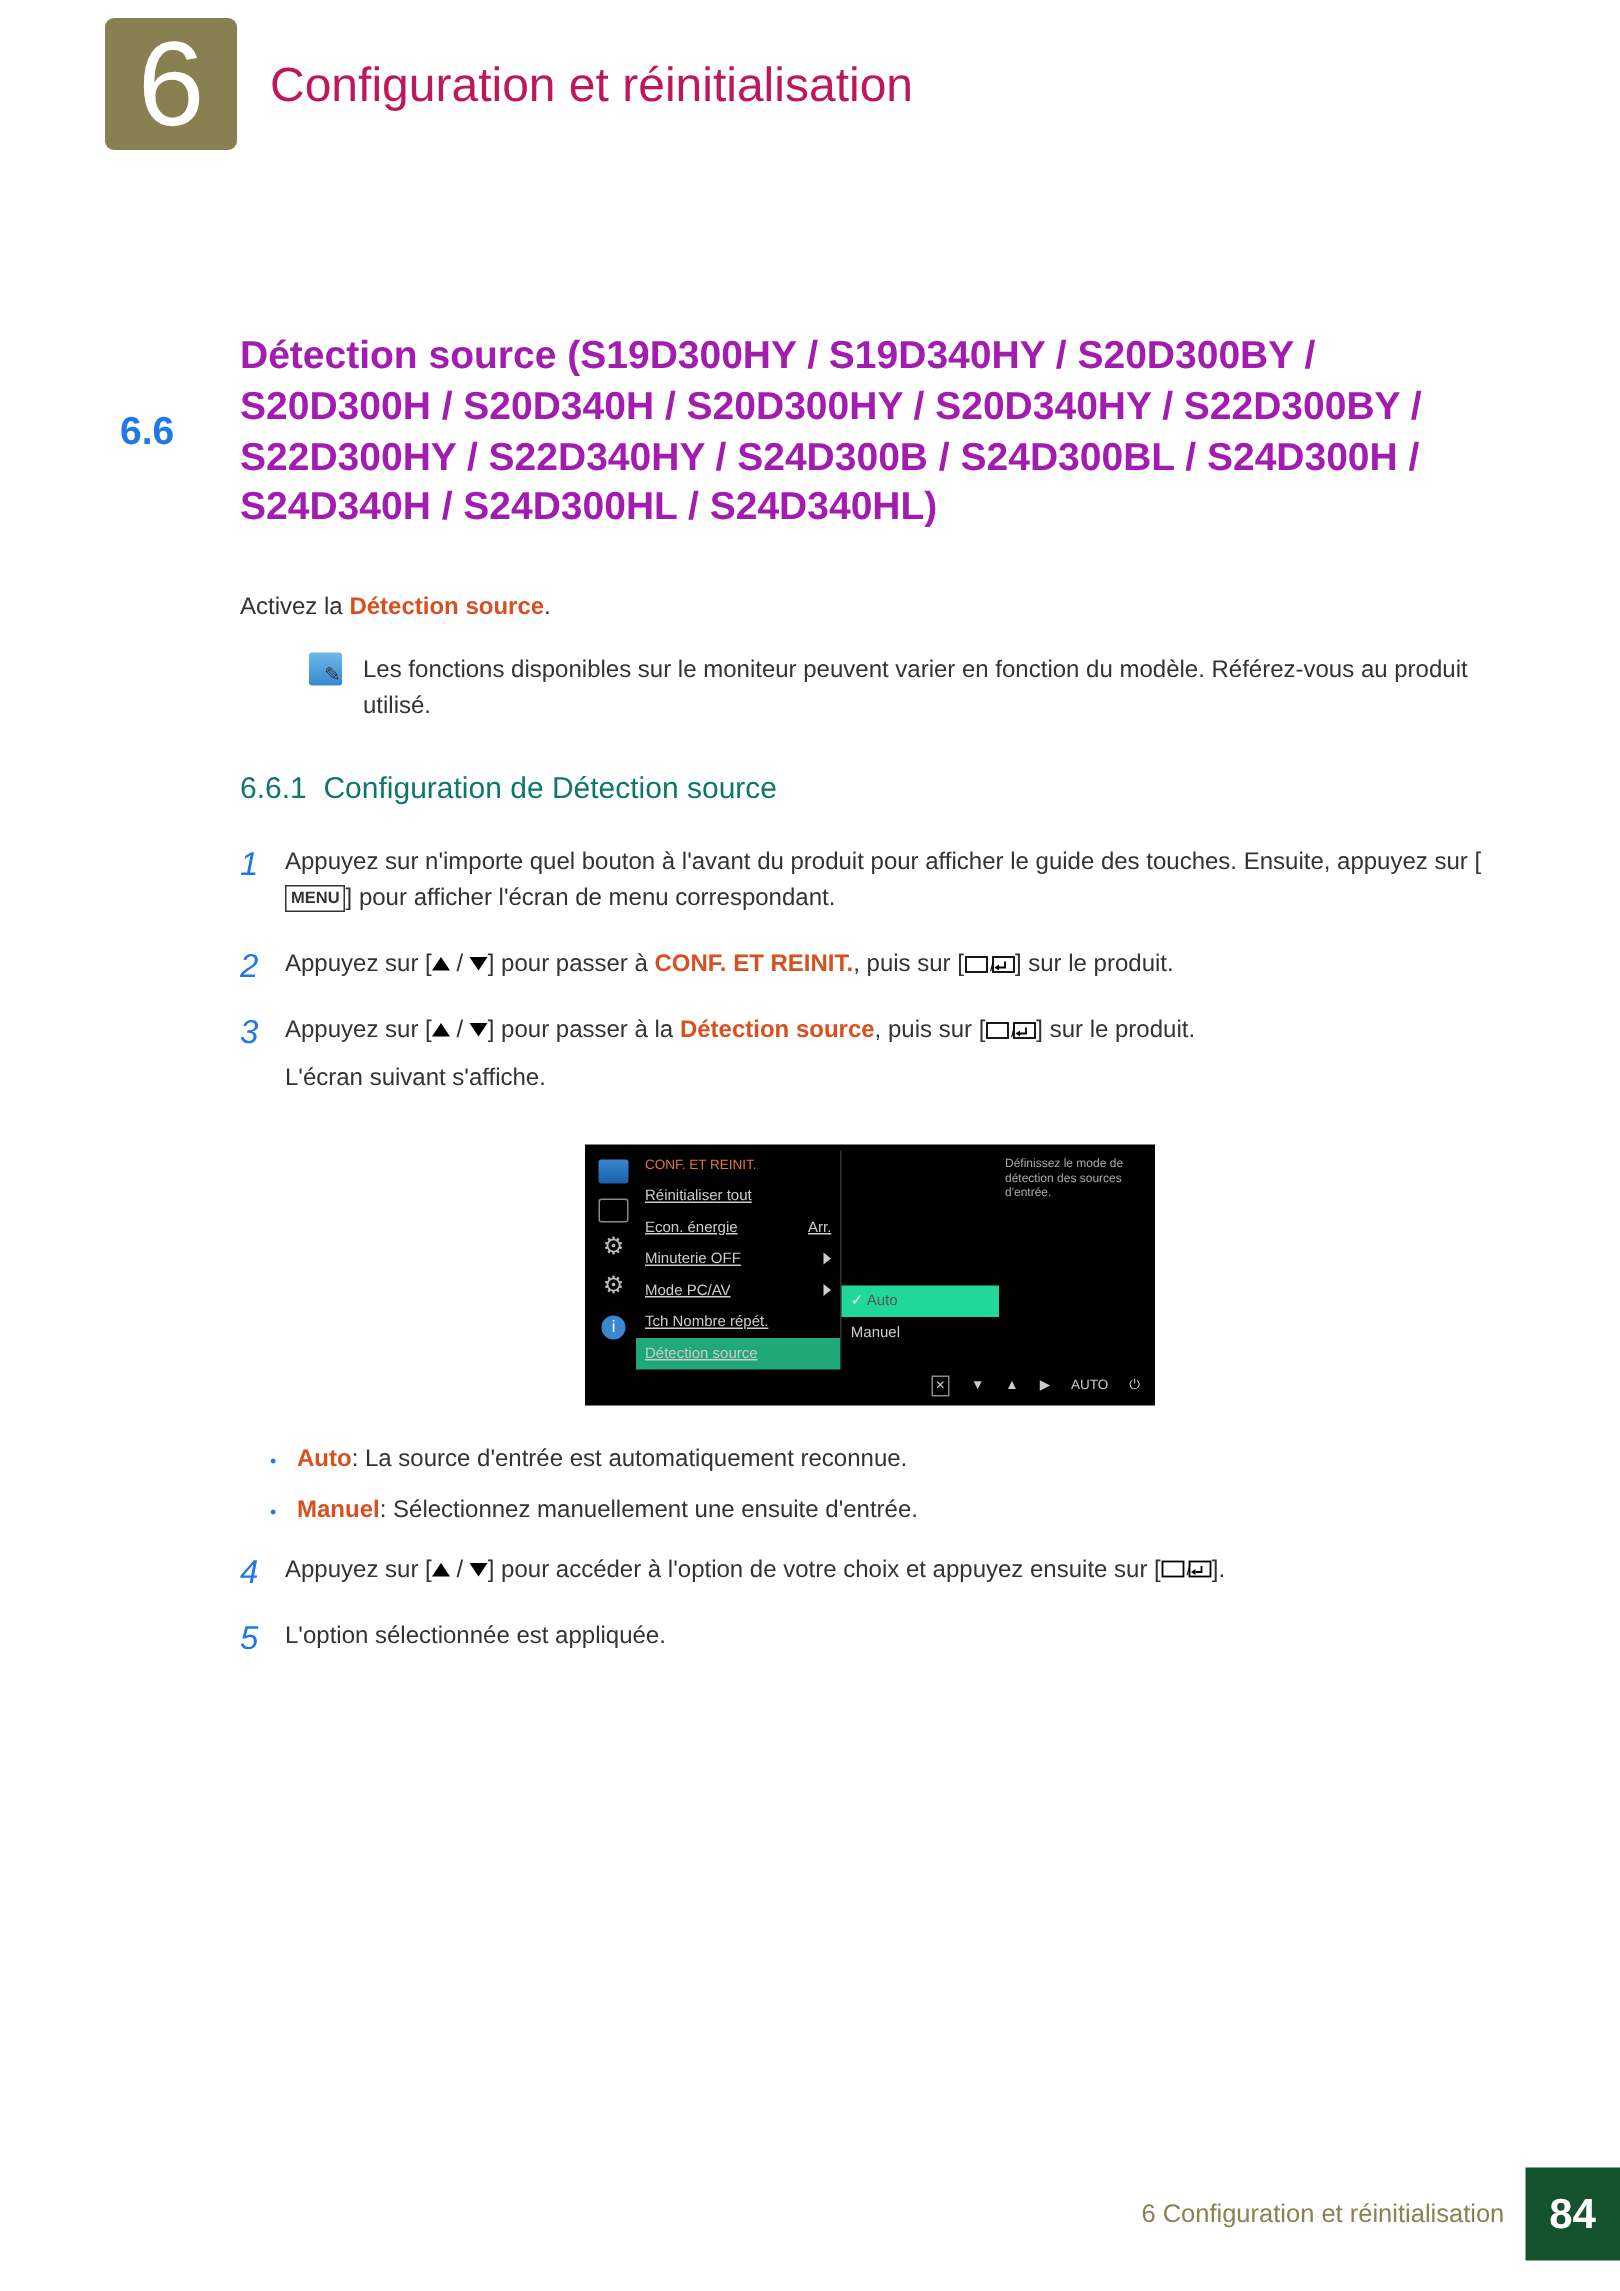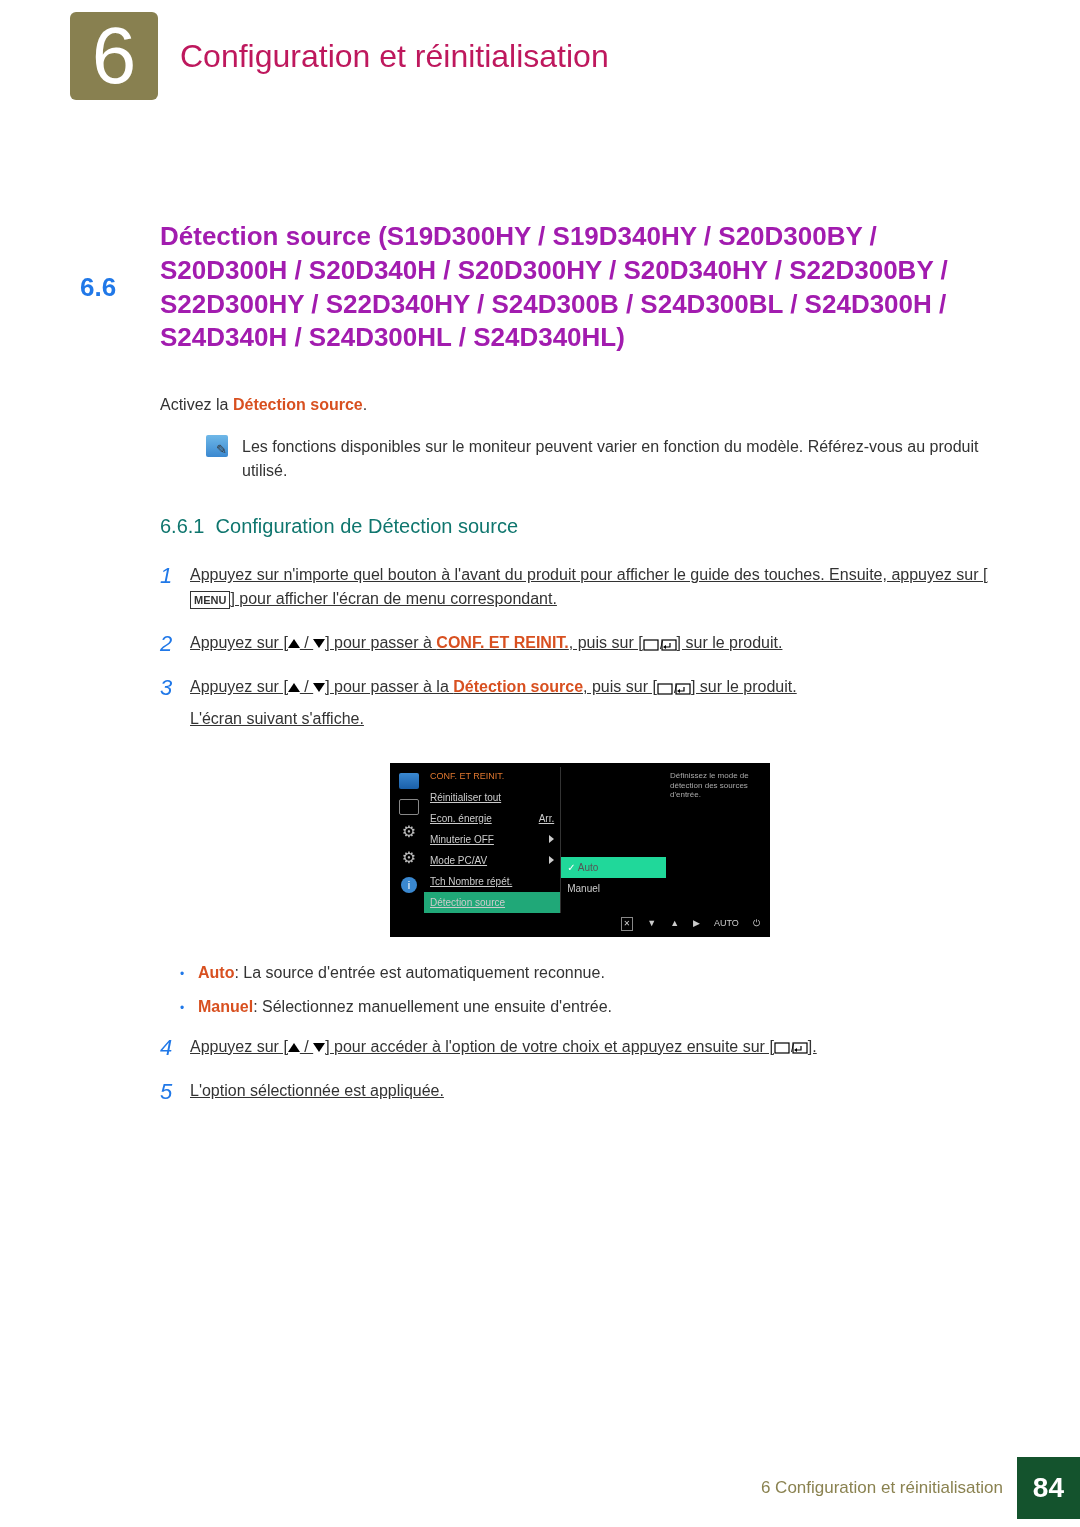--- a/index.html
+++ b/index.html
@@ -70,21 +70,21 @@
   .steps { list-style: none; }
   .steps > li { display: flex; margin-bottom: 12px; }
   .step-num {
     font-style: italic;
     font-size: 22px;
     color: #2078e8;
     width: 30px; flex-shrink: 0;
     font-weight: 400;
     line-height: 1.2;
   }
-  .step-text { flex: 1; text-decoration: underline; }
+  .step-text { flex: 1; }
   .step-text p { margin-bottom: 8px; }
   .btn-box {
     display: inline-block;
     border: 1px solid #333;
     padding: 0 3px;
     font-size: 11px;
     font-weight: 700;
     vertical-align: middle;
   }
   .tri-up { display:inline-block; width:0;height:0;border-left:6px solid transparent;border-right:6px solid transparent;border-bottom:9px solid #000; vertical-align:middle;}
@@ -116,21 +116,21 @@
   .osd-sub-item.sel { background:#20d89a; color:#555; }
   .osd-sub-item.sel::before { content:"✓ "; color:#fff;}
   .osd-right { width:100px; padding:4px; font-size:8px; color:#aaa; line-height:1.2;}
   .osd-bottom { display:flex; justify-content:flex-end; gap:14px; padding:4px 6px 6px 6px; font-size:9px; color:#ccc; align-items:center;}
   .osd-bottom .sq { border:1px solid #888; padding:0 2px; font-size:8px;}
   .tri-r-sm { display:inline-block;width:0;height:0;border-top:4px solid transparent;border-bottom:4px solid transparent;border-left:5px solid #ccc; }
   .bullets { list-style: none; margin: 10px 0 16px 20px; }
   .bullets li { position:relative; padding-left:18px; margin-bottom:10px; }
   .bullets li::before { content:"•"; position:absolute; left:0; color:#2078e8; font-size:12px; top:4px; }
   .footer {
-    position:absolute; bottom:8px; right:0;
+    position:absolute; bottom:20px; right:0;
     display:flex; align-items:center;
   }
   .footer-text { color:#8a8250; font-size:17px; margin-right:0; }
   .footer-page {
     background:#14532d; color:#fff;
     font-size:28px; font-weight:700;
     padding:10px 16px;
     margin-left:14px;
   }
 </style>

